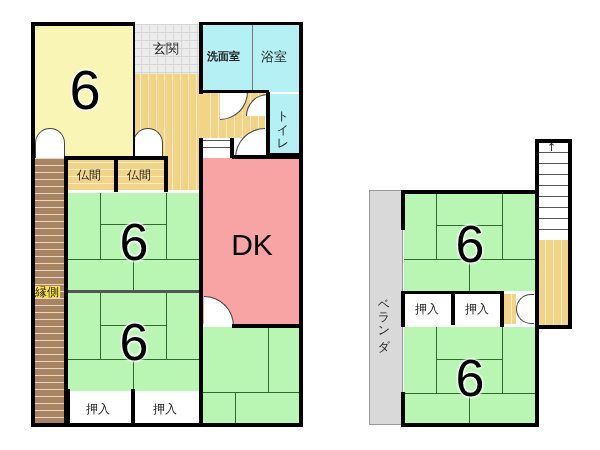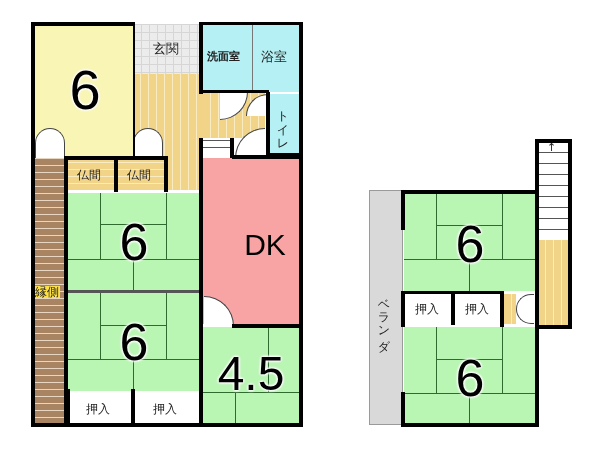--- a/index.html
+++ b/index.html
@@ -86,27 +86,26 @@
   <div class="tline" style="left:133px;top:359px;width:1px;height:32px;"></div>
   <div class="num" style="left:104px;top:316px;width:60px;font-size:52px;">6</div>
 
   <div class="room white" style="left:68px;top:393px;width:62px;height:31px;"></div>
   <div class="lbl" style="left:86px;top:403px;">押入</div>
   <div class="room white" style="left:135px;top:393px;width:65px;height:31px;"></div>
   <div class="lbl" style="left:153px;top:403px;">押入</div>
 
   <div class="room pink" style="left:203px;top:158px;width:96px;height:166px;"></div>
   <div class="arc" style="left:204px;top:296px;width:30px;height:30px;border-radius:0 30px 0 0;border-left:none;border-bottom:none;"></div>
-  <div class="num" style="left:235px;top:230px;width:60px;font-size:30px;text-shadow:none;">DK</div>
+  <div class="num" style="left:222px;top:230px;width:60px;font-size:30px;text-shadow:none;">DK</div>
 
   <div class="room green" style="left:203px;top:327px;width:96px;height:97px;"></div>
   <div class="tline" style="left:268px;top:327px;width:1px;height:65px;"></div>
   <div class="tline" style="left:203px;top:392px;width:96px;height:1px;"></div>
   <div class="tline" style="left:235px;top:392px;width:1px;height:32px;"></div>
-  <div class="num" style="left:208px;top:350px;width:86px;font-size:48px;">4.5</div>
 
   <div class="wall" style="left:31px;top:22px;width:4px;height:404px;"></div>
   <div class="wall" style="left:31px;top:22px;width:104px;height:4px;"></div>
   <div class="wall" style="left:133px;top:22px;width:2px;height:136px;"></div>
   <div class="wall" style="left:199px;top:22px;width:4px;height:72px;"></div>
   <div class="wall" style="left:199px;top:22px;width:102px;height:3px;"></div>
   <div class="wall" style="left:299px;top:22px;width:4px;height:404px;"></div>
   <div class="wall" style="left:199px;top:90px;width:70px;height:3px;"></div>
   <div class="wall" style="left:266px;top:92px;width:4px;height:64px;"></div>
   <div class="wall" style="left:266px;top:153px;width:35px;height:3px;"></div>

